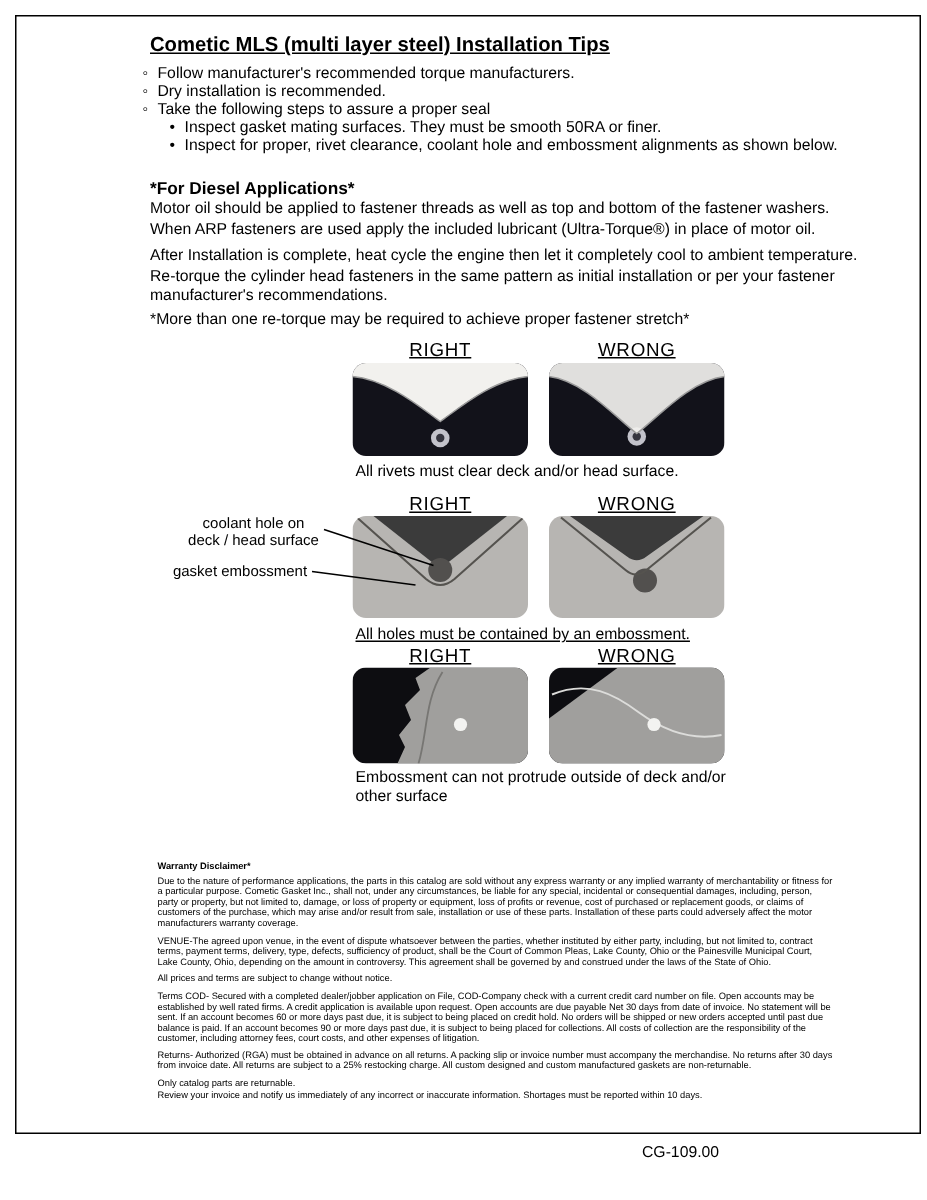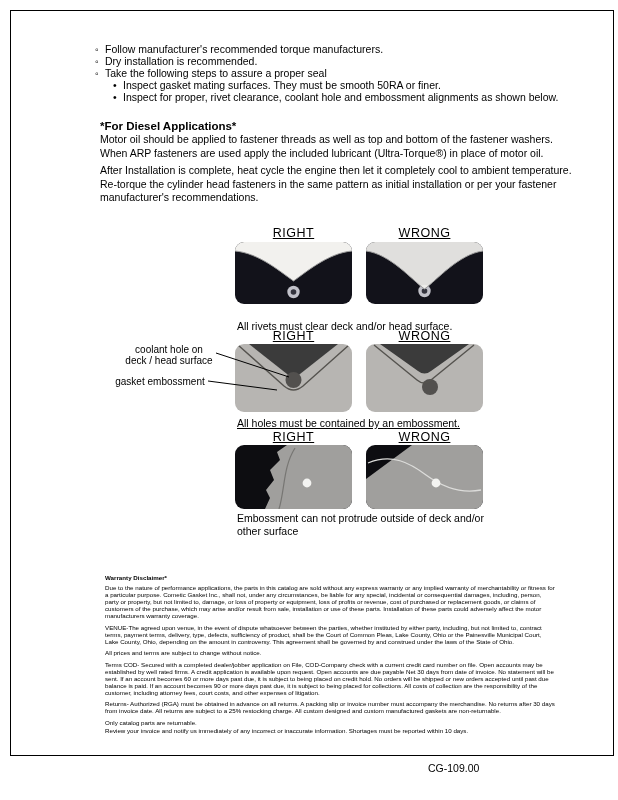--- a/index.html
+++ b/index.html
@@ -31,20 +31,21 @@
   .legal p { margin:0 0 4.5px 0; }
   .code { position:absolute; left:428px; top:762px; font-size:10.5px; }
 </style>
 </head>
 <body>
 
 <div class="page">
 
   <div class="frame"></div>
 
+  <h1 class="title">Cometic MLS (multi layer steel) Installation Tips</h1>
 
   <div class="tips">
     <div class="tip">
       <span class="b">◦</span>
       <span>Follow manufacturer's recommended torque manufacturers.</span>
     </div>
     <div class="tip">
       <span class="b">◦</span>
       <span>Dry installation is recommended.</span>
     </div>
@@ -61,20 +62,21 @@
     </div>
     <div class="tip">
       <span class="b">•</span>
       <span>Inspect for proper, rivet clearance, coolant hole and embossment alignments as shown below.</span>
     </div>
   </div>
 
   <div class="h2">*For Diesel Applications*</div>
   <div class="para p1">Motor oil should be applied to fastener threads as well as top and bottom of the fastener washers. When ARP fasteners are used apply the included lubricant (Ultra-Torque®) in place of motor oil.</div>
   <div class="para p2">After Installation is complete, heat cycle the engine then let it completely cool to ambient temperature. Re-torque the cylinder head fasteners in the same pattern as initial installation or per your fastener manufacturer's recommendations.</div>
+  <div class="note">*More than one re-torque may be required to achieve proper fastener stretch*</div>
 
   <div class="lbl" style="left:235px; top:226px;">RIGHT</div>
   <div class="lbl" style="left:366px; top:226px;">WRONG</div>
   <div class="panel" style="left:235px; top:242px;">
     <svg viewBox="0 0 117 62" width="117" height="62">
       <defs>
           <clipPath id="c1a">
             <rect width="117" height="62" rx="9"></rect>
           </clipPath>
         </defs>
@@ -96,21 +98,21 @@
         </defs>
       <g clip-path="url(#c1b)">
         <rect width="117" height="62" fill="#12121a"></rect>
         <circle cx="58.5" cy="49" r="6.2" fill="#c2c2ca"></circle>
         <circle cx="58.5" cy="49" r="2.8" fill="#34343e"></circle>
         <path d="M0 0 H117 V9 C93 12 71 38 58.5 47 C46 38 24 12 0 9 Z" fill="#f2f1ee" fill-opacity="0.92"></path>
         <path d="M0 9 C24 12 46 38 58.5 47 C71 38 93 12 117 9" fill="none" stroke="#9a9a9a" stroke-width="1"></path>
       </g>
     </svg>
   </div>
-  <div class="cap" style="top:308px;margin-top:12px;">All rivets must clear deck and/or head surface.</div>
+  <div class="cap" style="top:308px;">All rivets must clear deck and/or head surface.</div>
 
   <div class="lbl" style="left:235px; top:329px;">RIGHT</div>
   <div class="lbl" style="left:366px; top:329px;">WRONG</div>
   <div class="callout co1">
     <div>coolant hole on</div>
     <div>deck / head surface</div>
   </div>
   <div class="callout co2">gasket embossment</div>
   <div class="panel" style="left:235px; top:344px;">
     <svg viewBox="0 0 117 68" width="117" height="68">

